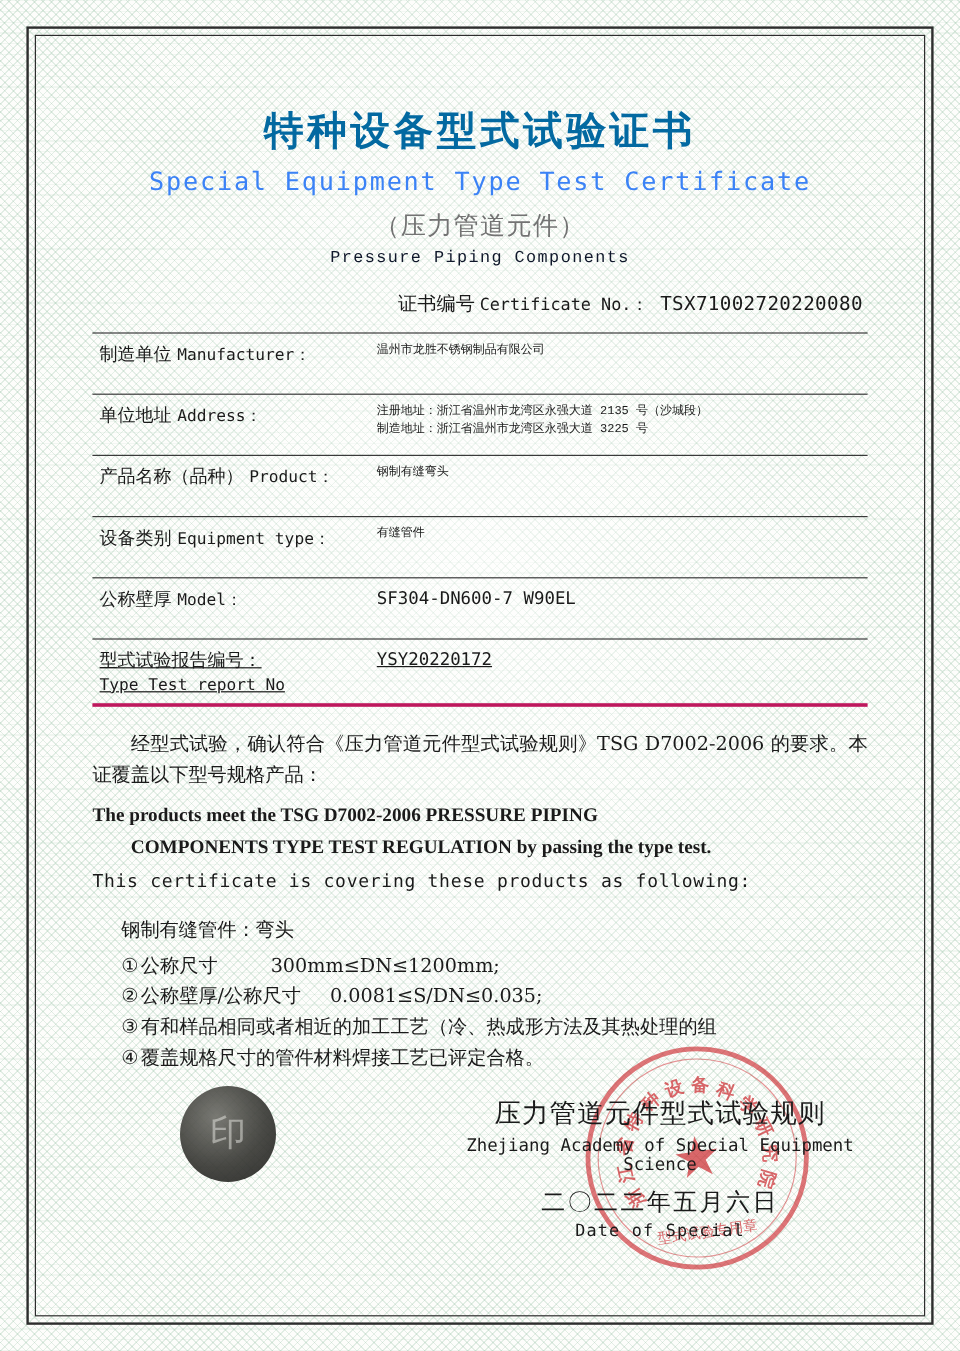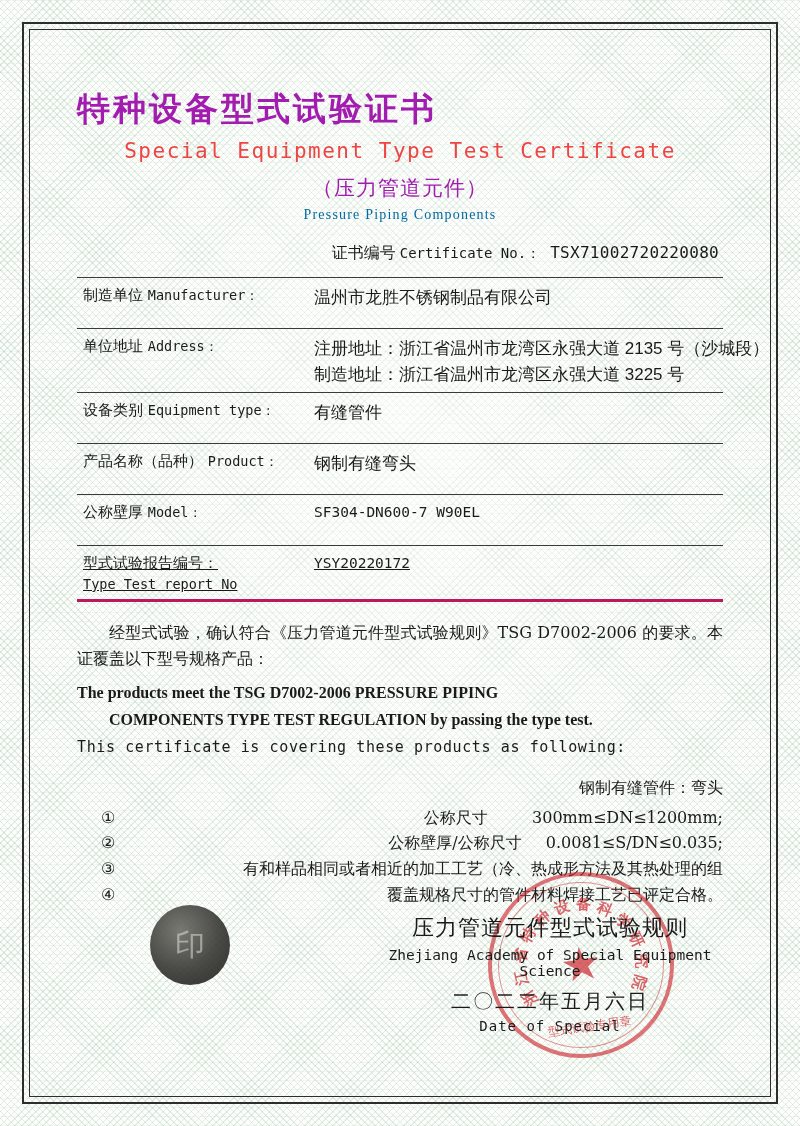--- a/index.html
+++ b/index.html
@@ -53,50 +53,50 @@
   .content {
     position: absolute;
     left: 29px; top: 29px;
     width: 742px; height: 1068px;
     box-sizing: border-box;
     padding: 58px 48px 10px 48px;
   }
 
   
   .title-cn {
-    text-align: left;
+    text-align: center;
     font-size: 33px;
     font-weight: bold;
     letter-spacing: 3px;
     font-family: "DejaVu Serif", "Liberation Serif", serif;
-    color: #a21caf;
+    color: #0369a1;
   }
   .title-en {
     text-align: center;
     font-size: 21px;
     letter-spacing: 1.5px;
     margin-top: 7px;
     font-family: "DejaVu Sans Mono", "Liberation Mono", monospace;
-    color: #ef4444;
+    color: #3b82f6;
   }
   .subtitle-cn {
     text-align: center;
     font-size: 21px;
     margin-top: 11px;
     font-family: "DejaVu Serif", "Liberation Serif", serif;
     letter-spacing: 1px;
-    color: #a21caf;
+    color: #737373;
   }
   .subtitle-en {
     text-align: center;
     font-size: 14px;
     margin-top: 5px;
     letter-spacing: 1.2px;
-    font-family: Liberation Serif, serif;
-    color: #0369a1;
+    font-family: Liberation Mono, monospace;
+    color: #0f172a;
   }
 
   
   .certno-row {
     margin-top: 20px;
     display: flex;
     justify-content: flex-end;
     align-items: baseline;
     padding-right: 4px;
   }
@@ -138,23 +138,23 @@
     font-family: "DejaVu Serif", "Liberation Serif", serif;
     padding-left: 6px;
     box-sizing: border-box;
   }
   .flabel .en {
     font-family: "DejaVu Sans Mono", "Liberation Mono", monospace;
     font-size: 13.5px;
   }
   .fvalue {
     flex: 1;
-    font-size: 17px;
+    font-size: 10px;
     line-height: 1.5;
-    font-family: Liberation Sans, sans-serif;
+    font-family: Liberation Mono, monospace;
     padding-left: 4px;
   }
   .fvalue.mono {
     font-family: "DejaVu Sans Mono", "Liberation Mono", monospace;
     font-size: 14.5px;
   }
   .fvalue .vline { display: block; white-space: nowrap; }
   .flabel.two-line .l2 { display:block; }
 
   
@@ -175,21 +175,21 @@
     margin-top: 9px;
   }
   .p-en2 {
     font-size: 15px;
     letter-spacing: 0.6px;
     margin-top: 5px;
     font-family: "DejaVu Sans Mono", "Liberation Mono", monospace;
   }
 
   
-  .list-block { margin-top: 22px; padding-left: 24px; text-align: right;}
+  .list-block { margin-top: 22px; padding-left: 24px;}
   .list-head {
     font-size: 16px;
     font-family: "DejaVu Serif", "Liberation Serif", serif;
     margin-bottom: 6px;
   }
   .li {
     font-size: 16px;
     line-height: 1.6;
     font-family: "DejaVu Serif", "Liberation Serif", serif;
     display: flex;
@@ -338,35 +338,35 @@
         <span class="en">Address：</span>
       </div>
       <div class="fvalue">
         <span class="vline">注册地址：浙江省温州市龙湾区永强大道 2135 号（沙城段）</span>
         <span class="vline">制造地址：浙江省温州市龙湾区永强大道 3225 号</span>
       </div>
     </div>
 
     <div class="frow">
       <div class="flabel">
+        <span>产品名称（品种）</span>
+        <span class="en">Product：</span>
+      </div>
+      <div class="fvalue">
+        <span class="vline">钢制有缝弯头</span>
+      </div>
+    </div>
+
+    <div class="frow">
+      <div class="flabel">
         <span>设备类别</span>
         <span class="en">Equipment type：</span>
       </div>
       <div class="fvalue">
         <span class="vline">有缝管件</span>
-      </div>
-    </div>
-
-    <div class="frow">
-      <div class="flabel">
-        <span>产品名称（品种）</span>
-        <span class="en">Product：</span>
-      </div>
-      <div class="fvalue">
-        <span class="vline">钢制有缝弯头</span>
       </div>
     </div>
 
     <div class="frow">
       <div class="flabel">
         <span>公称壁厚</span>
         <span class="en">Model：</span>
       </div>
       <div class="fvalue mono">
         <span class="vline">SF304-DN600-7 W90EL</span>

